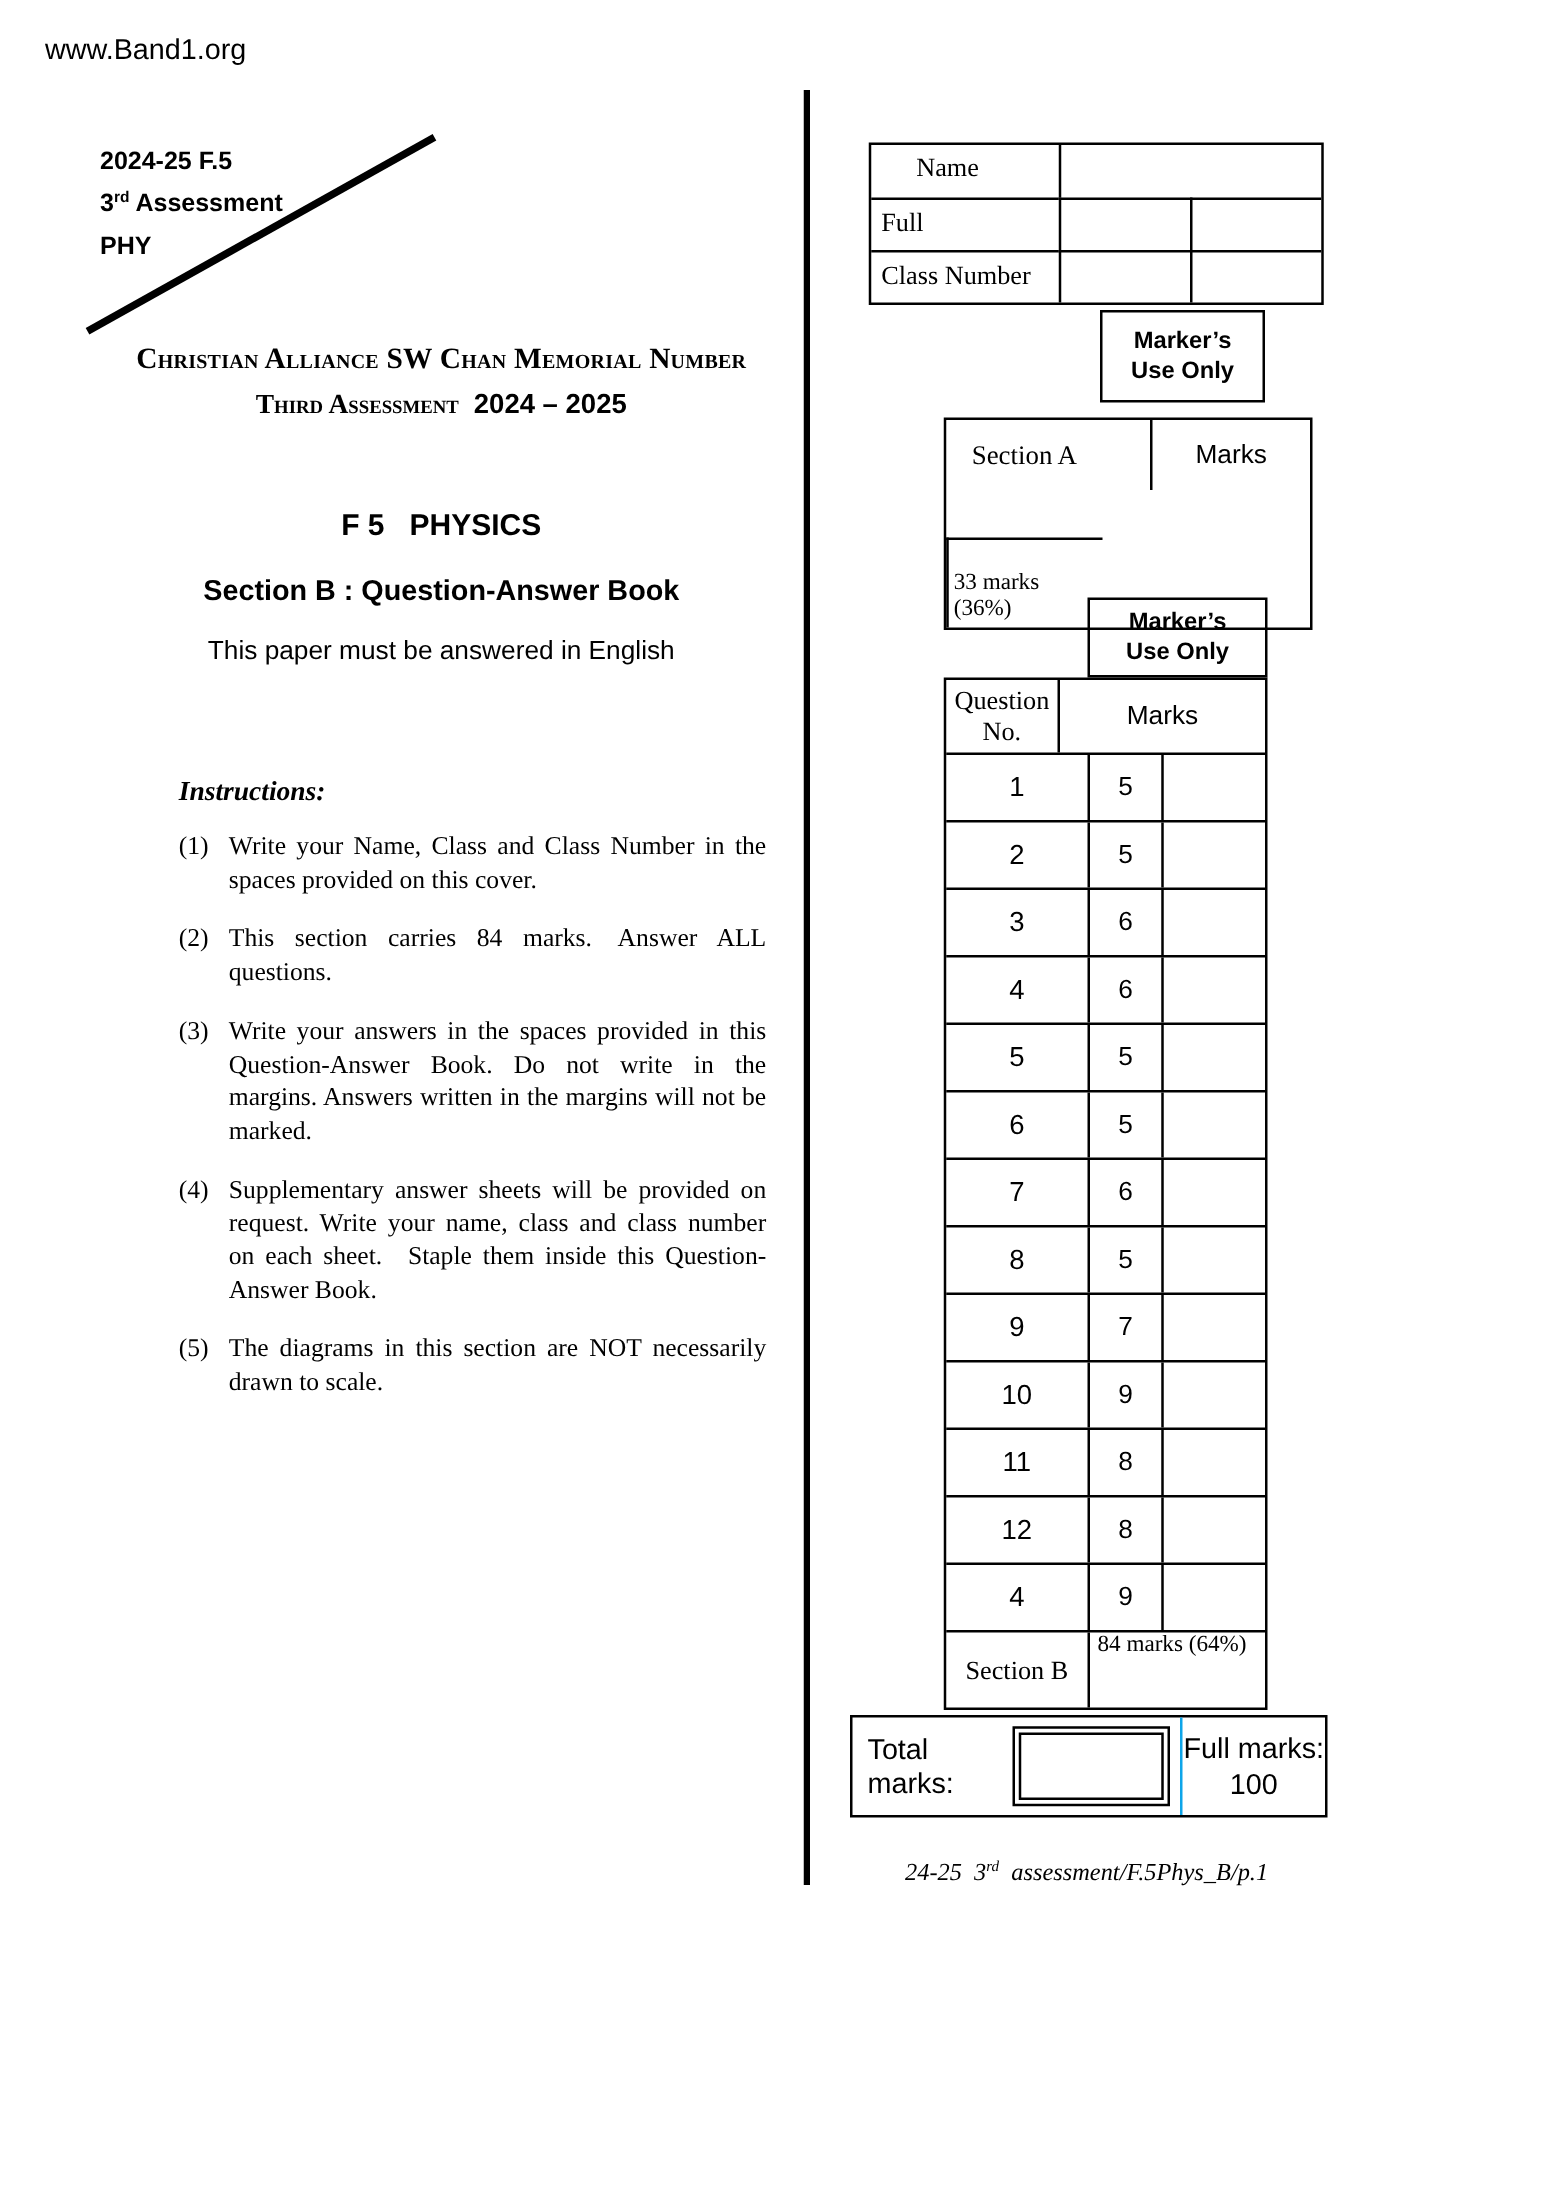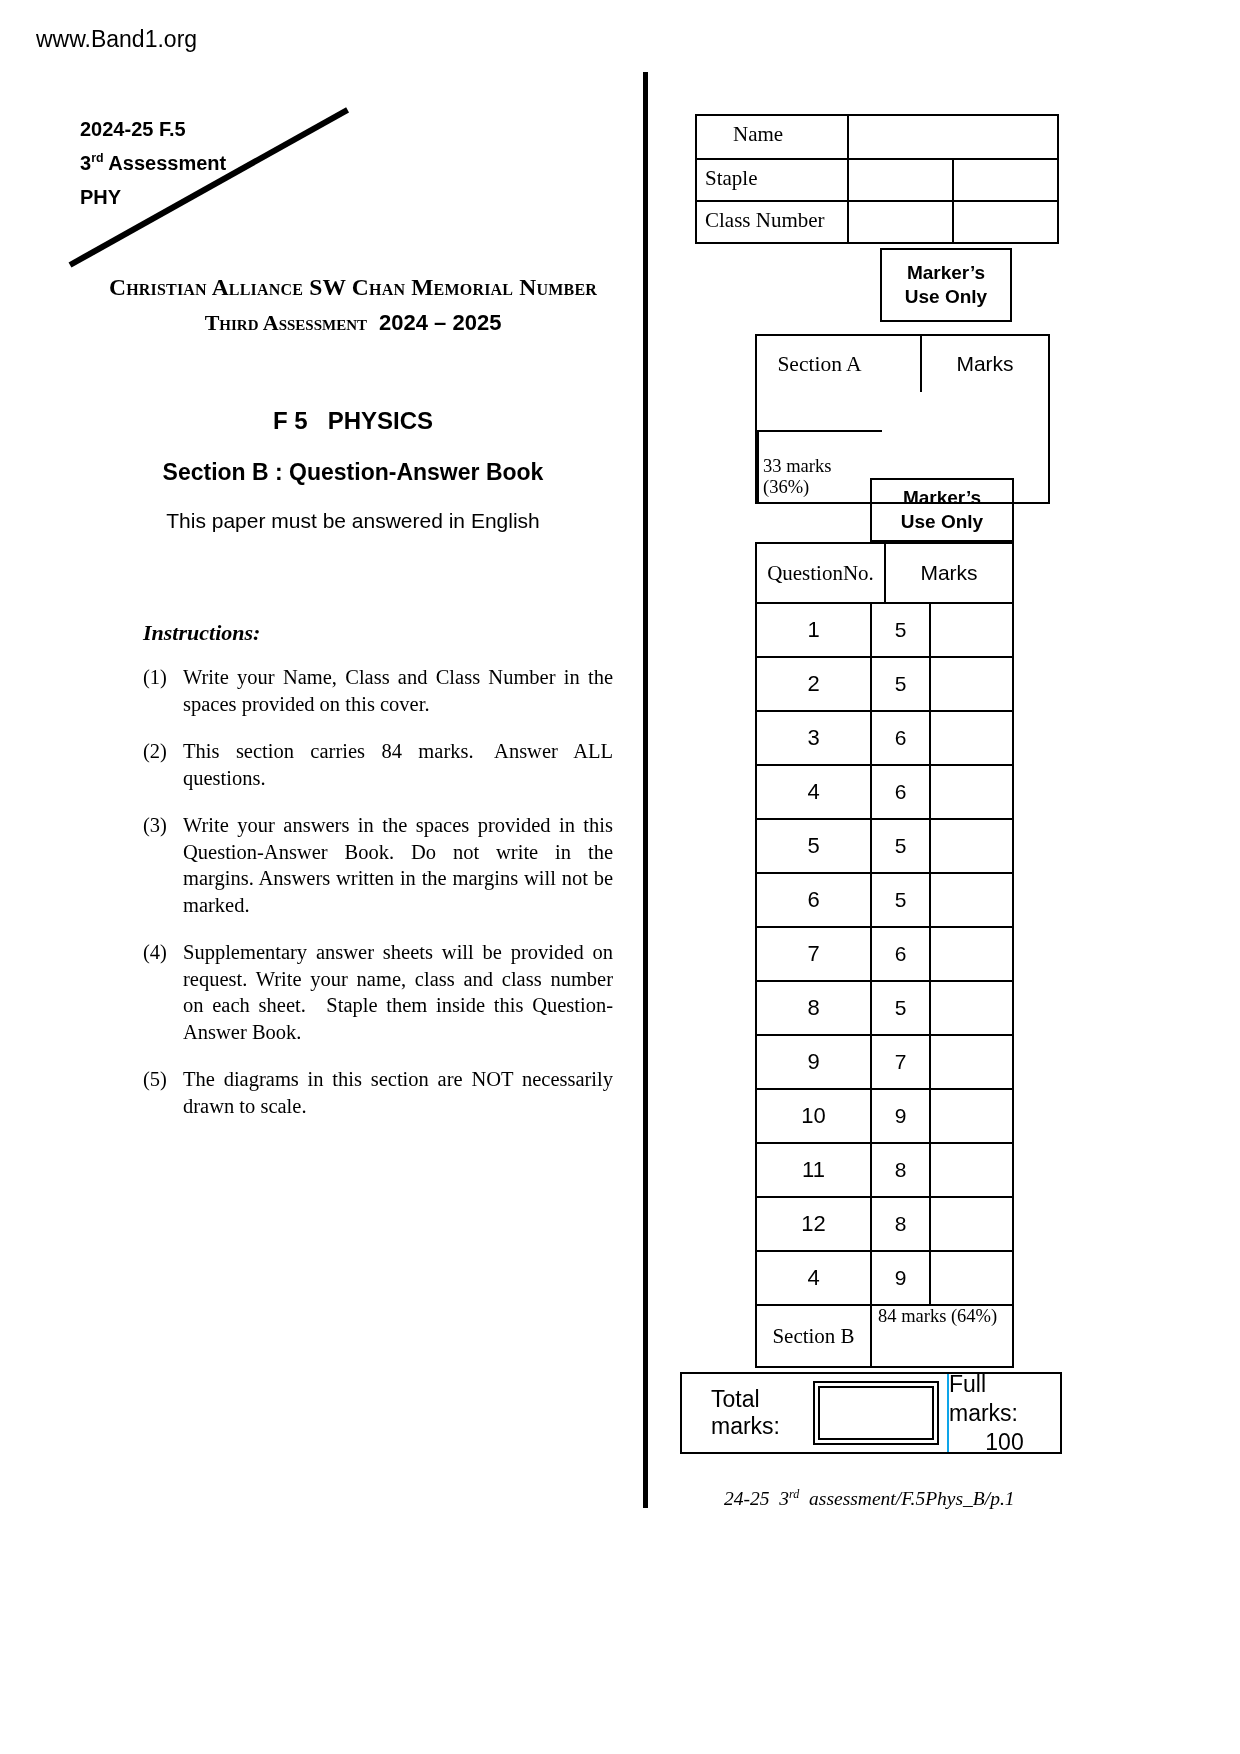--- a/index.html
+++ b/index.html
@@ -53,35 +53,35 @@
   .secA > .c1 { border-left: none; }
   .secA > .r1 { border-top: none; }
   .sa-name  { height: 56px; display: flex; align-items: center; justify-content: center; font-size: 21.5px; }
   .sa-marks { height: 56px; display: flex; align-items: center; justify-content: center; font-size: 21px; }
   .sa-mc    { height: 72px; display: flex; align-items: center; justify-content: center; font-size: 23px; letter-spacing: 2px; }
   .sa-note  { height: 72px; display: flex; align-items: flex-end; padding: 0 0 4px 4px; }
   .note { font-size: 18.5px; }
 
   .qtable { position: absolute; left: 755px; top: 542px; width: 259px; border: 2px solid #000; }
   .q-header { display: flex; height: 58px; }
-  .qh-left { width: 127px; display: flex; align-items: center; justify-content: center;
+  .qh-left { width: 89px; display: flex; flex-direction: column; align-items: center; justify-content: center;
              font-size: 21px; line-height: 25px; }
   .qh-right { flex: 1; border-left: 2px solid #000; display: flex; align-items: center; justify-content: center;
               font-size: 21px; }
   .q-row { display: flex; height: 54px; border-top: 2px solid #000; }
   .qno    { width: 113px; display: flex; align-items: center; justify-content: center; font-size: 22px; }
   .qmark  { width: 59px; border-left: 2px solid #000; display: flex; align-items: center; justify-content: center; font-size: 21px; }
   .qblank { flex: 1; border-left: 2px solid #000; }
   .q-footer { display: flex; height: 62px; border-top: 2px solid #000; }
   .qf-left  { width: 113px; display: flex; align-items: center; justify-content: center; font-size: 21px; }
   .qf-right { flex: 1; border-left: 2px solid #000; display: flex; align-items: flex-start; padding: 0 0 4px 6px; }
 
   .totals { position: absolute; left: 680px; top: 1372px; width: 382px; height: 82px; border: 2px solid #000;
             display: flex; align-items: stretch; }
-  .t-label { width: 114px; display: flex; align-items: center; padding-left: 12px; font-size: 23px; margin-left: 17px; }
+  .t-label { width: 128px; display: flex; align-items: center; padding-left: 12px; font-size: 23px; }
   .t-box-outer { width: 126px; height: 64px; margin: 0 8px 0 0; align-self: center;
                  border: 2px solid #000; padding: 3px; }
   .t-box-inner { width: 100%; height: 100%; border: 2px solid #000; }
   .t-right { flex: 1; border-left: 2px solid #0ea5e9; display: flex; flex-direction: column;
              align-items: center; justify-content: center; font-size: 23px; line-height: 29px; }
 
   .page-footer { position: absolute; left: 724px; top: 1488px; font-style: italic; font-size: 19.5px; }
 </style>
 </head>
 <body>
@@ -129,21 +129,21 @@
         <span class="instr-num">(5)</span>
         <span class="instr-text">The diagrams in this section are NOT necessarily drawn to scale.</span>
       </div>
     </div>
 
   <div class="vdivider"></div>
 
   <div class="sinfo">
     <div class="r1 c1">Name</div>
     <div class="r1 span2"></div>
-    <div class="c1">Staple</div>
+    <div class="c1">Full</div>
     <div></div>
     <div></div>
     <div class="c1">Class Number</div>
     <div></div>
     <div></div>
   </div>
 
   <div class="marker-box marker-a sans">Marker’s Use Only</div>
 
   <div class="secA">

